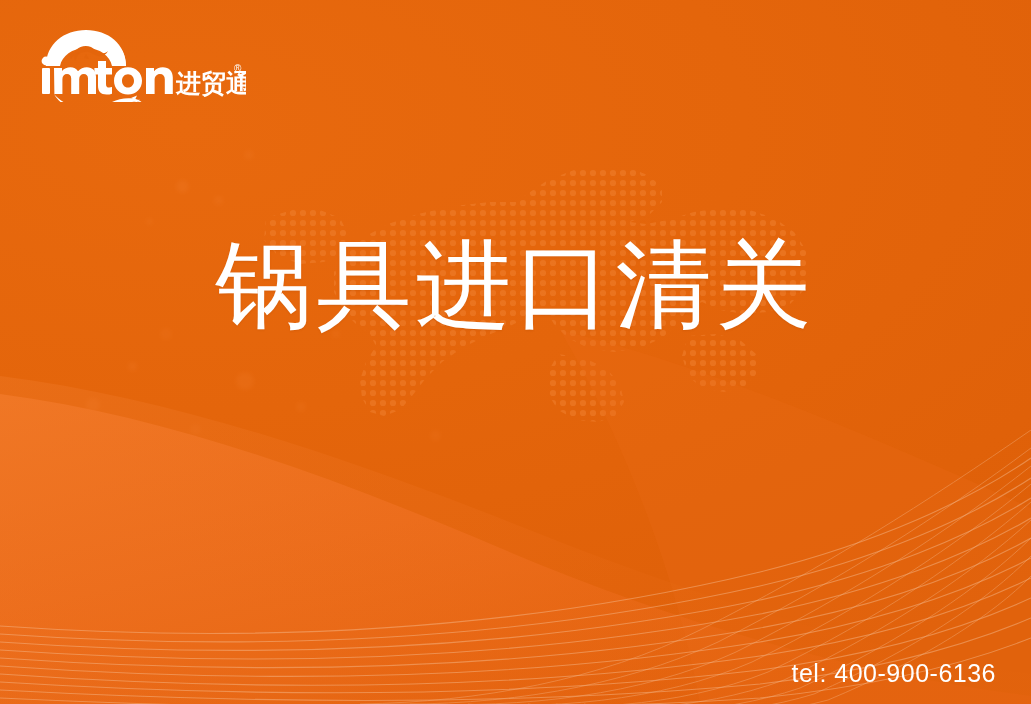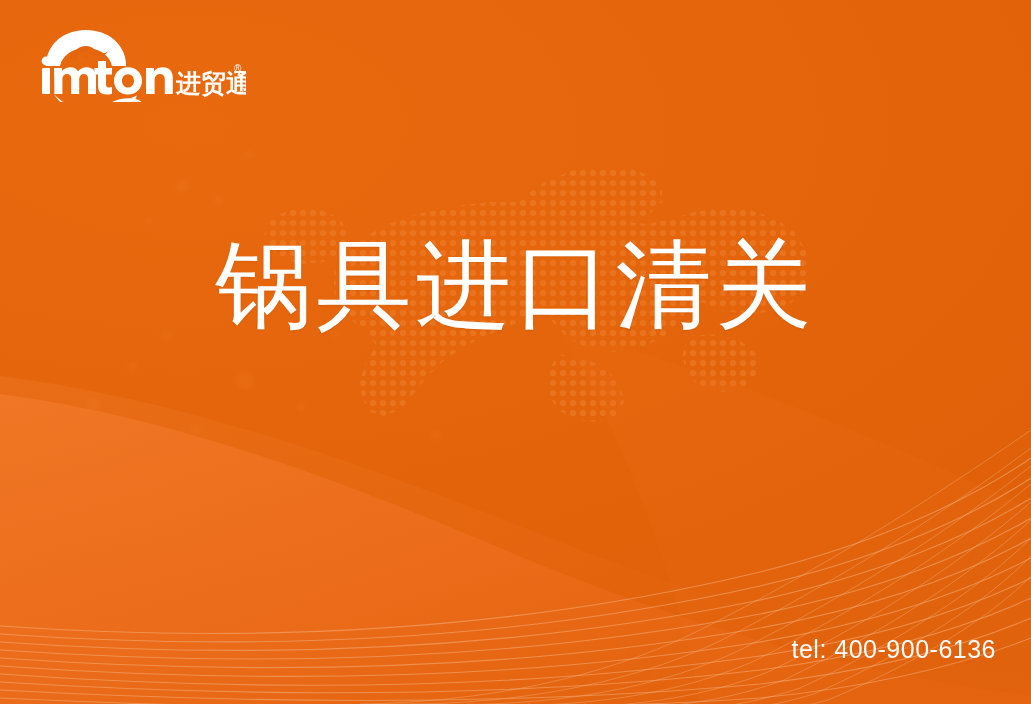--- a/index.html
+++ b/index.html
@@ -82,21 +82,21 @@
     white-space:nowrap;
     text-shadow:0 1px 2px rgba(150,60,0,.18);
   }
   .headline .l1{display:block;}
   .headline .l2{display:block;}
 
   
   .tel{
     position:absolute;
     right:35px;
-    top:634px;
+    top:658px;
     color:#ffffff;
     font-size:25px;
     line-height:30px;
     letter-spacing:.5px;
     white-space:nowrap;
     font-family:"Liberation Sans","DejaVu Sans",sans-serif;
   }
 </style>
 </head>
 <body>

